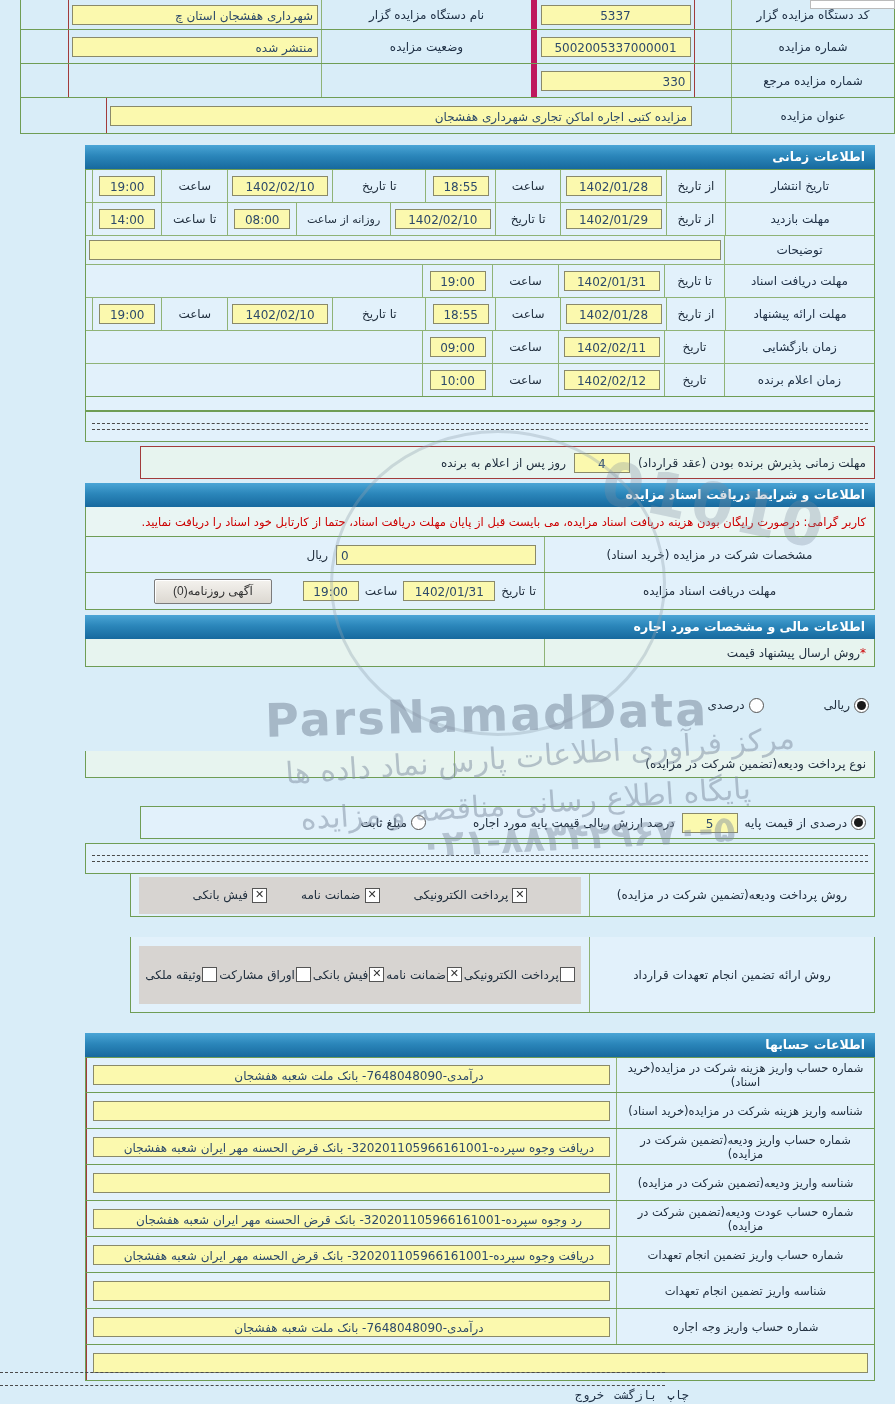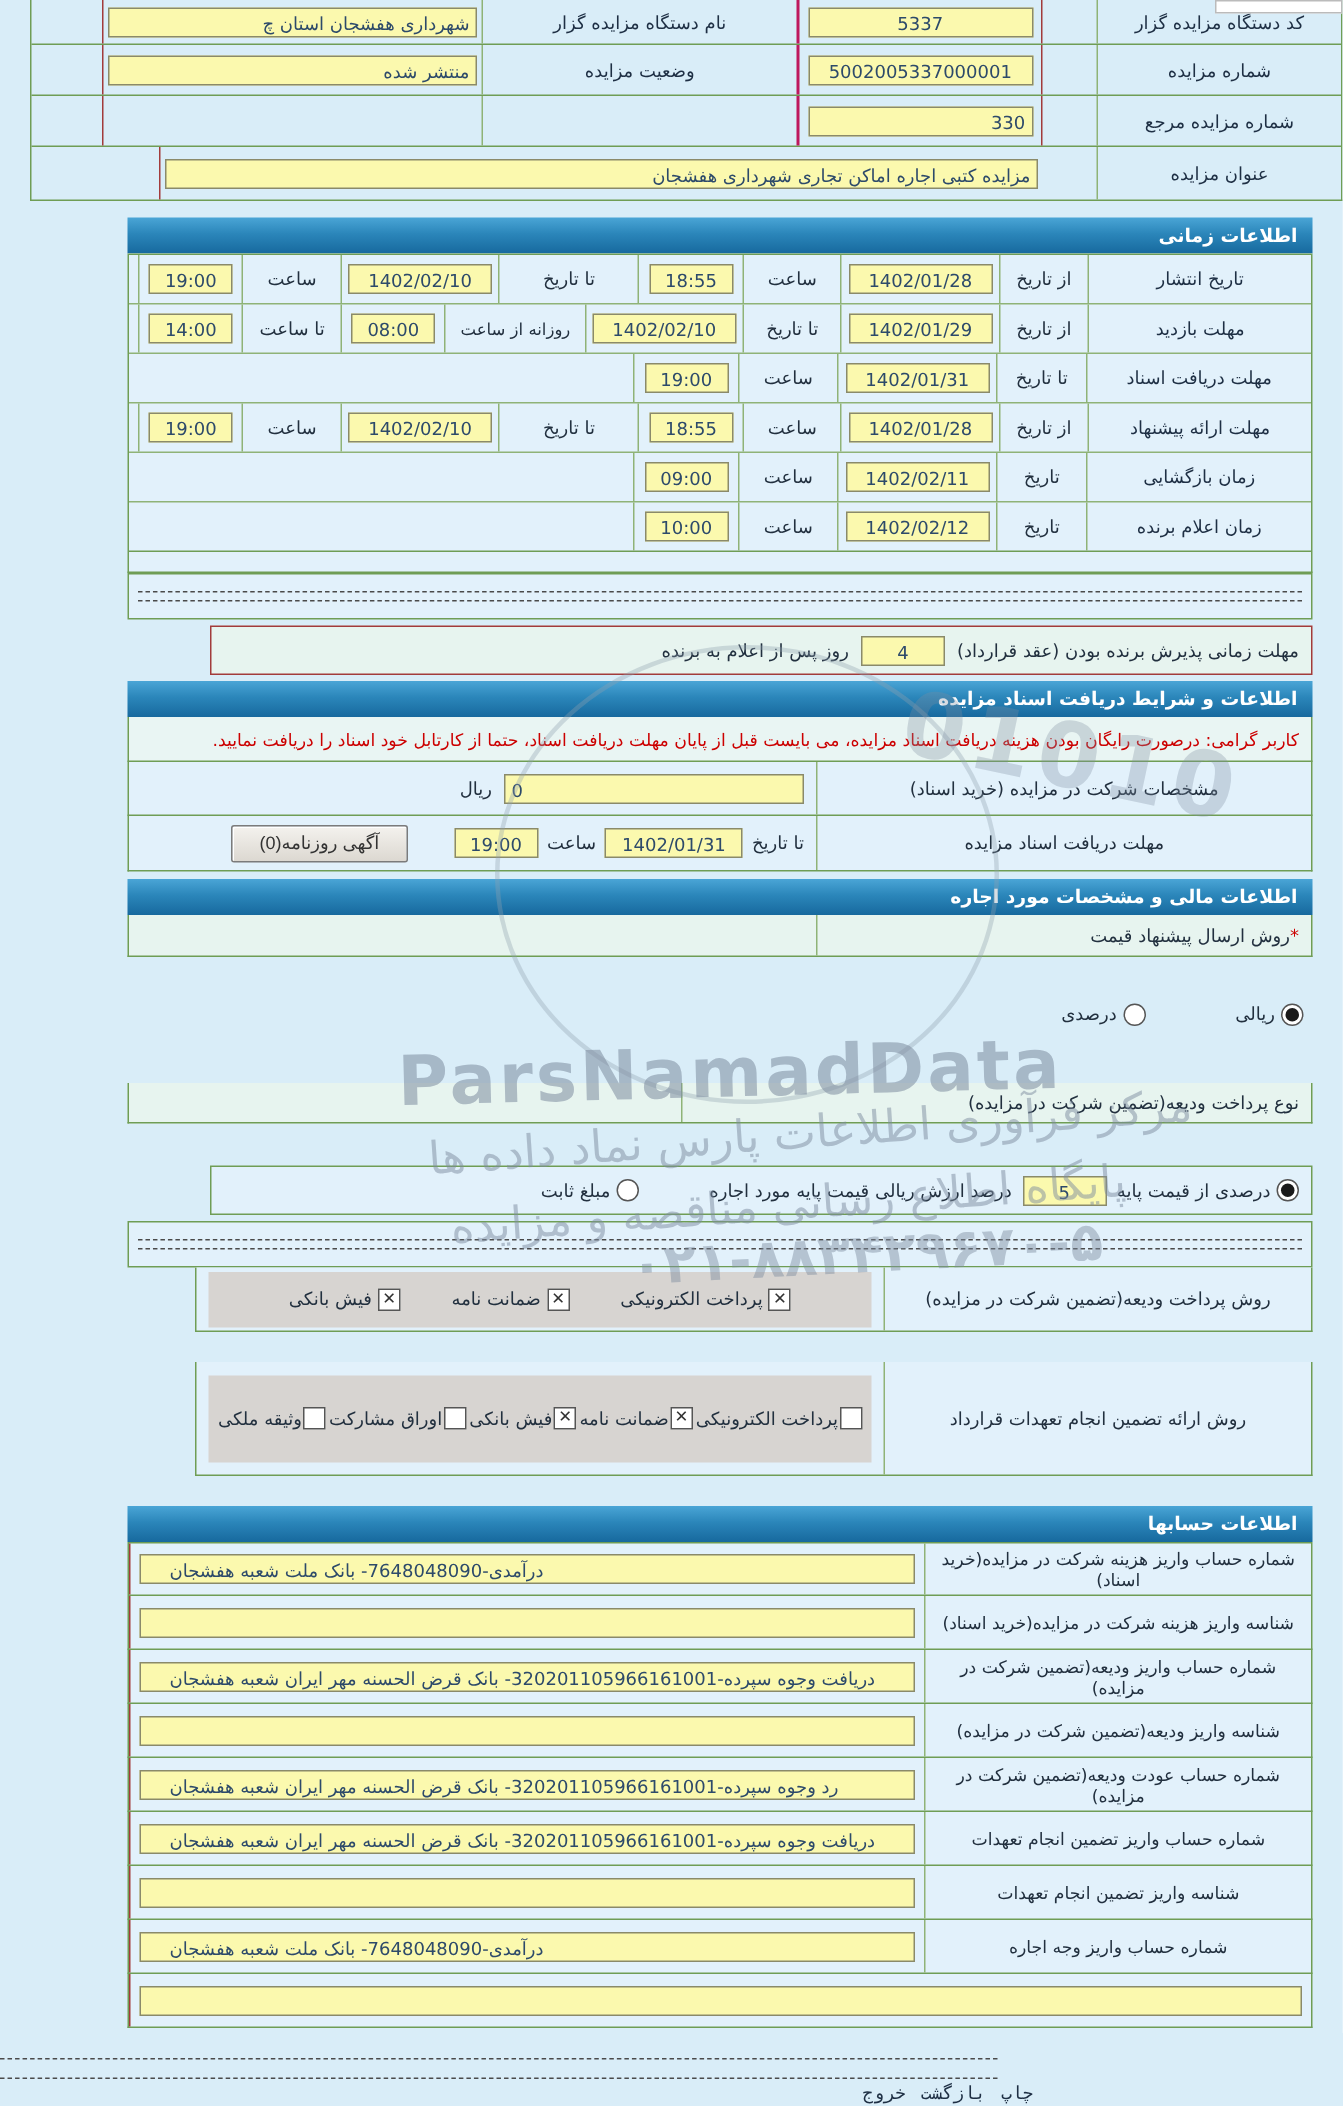--- a/index.html
+++ b/index.html
@@ -19,21 +19,21 @@
        padding:0 4px;}
   .inp.center{text-align:center;}
   .inp.left{text-align:left;direction:ltr;}
   .inp.right{text-align:right;}
 
   
   .toptable{width:875px;margin:0 0 0 20px;border:1px solid #6f9d55;border-top:none;box-sizing:border-box;}
   .toptable .row{border-top:1px solid #6f9d55;}
   .toptable .row:first-child{border-top:none;}
   .t-l1{width:163px;margin-left:36px;}
-  .t-v1{width:164px;border-left:2px solid #be185d;border-right:1px solid #a23b3b;}
+  .t-v1{width:164px;border-left:6px solid #be185d;border-right:1px solid #a23b3b;}
   .t-l2{width:210px;}
   .t-v2{width:253px;border-left:1px solid #a23b3b;}
   .t-wide{flex:1;border-left:1px solid #a23b3b;}
   .toptable .inp{width:100%;}
 
   
   .bar{height:24px;line-height:24px;width:790px;margin:0 20px 0 0;color:#fff;font-weight:bold;
        font-size:12.5px;padding-right:10px;box-sizing:border-box;
        background:linear-gradient(180deg,#4aa5d6 0%,#2b86ba 45%,#17699e 100%);}
 
@@ -80,21 +80,21 @@
 
   .optionpair{display:flex;align-items:center;gap:4px;font-size:12px;}
   .grayband{background:#d7d4d1;display:flex;align-items:center;}
 
   
   .acc-row{width:790px;margin:0 20px 0 0;border:1px solid #6f9d55;border-top:none;box-sizing:border-box;
            background:#e2f1fb;display:flex;height:36px;}
   .acc-lab{width:258px;display:flex;align-items:center;justify-content:center;text-align:center;
            border-left:1px solid #8fb377;font-size:11.5px;padding:0 4px;box-sizing:border-box;}
   .acc-val{flex:1;display:flex;align-items:center;padding:0 6px;border-left:1px solid #a23b3b;box-sizing:border-box;}
-  .acc-val .inp{width:100%;text-align:left;padding-left:19px;}
+  .acc-val .inp{width:100%;text-align:center;padding-left:19px;}
 
   
   .footer-dash{position:absolute;left:0;width:665px;border-top:1px dashed #4a4a4a;z-index:1;}
   .footer-links{position:absolute;top:1388px;left:575px;z-index:1;display:flex;gap:10px;
                 font-size:12px;color:#1e2f44;}
   .footer-links span{cursor:pointer;font-family:Liberation Mono, monospace;}
 
   .white-corner{position:absolute;top:0;left:810px;width:85px;height:9px;background:#fff;
                 border:1px solid #bbb;box-sizing:border-box;z-index:3;}
 
@@ -196,20 +196,26 @@
         <div class="cell w94" style="font-size:11px">روزانه از ساعت</div>
         <div class="cell w70">
             <div class="inp h-inp">08:00</div>
           </div>
         <div class="cell w66">تا ساعت</div>
         <div class="cell w70">
             <div class="inp h-inp">14:00</div>
           </div>
         <div class="cell filler"></div>
       </div>
+      <div class="row" style="height:28px">
+        <div class="cell lab w150">توضیحات</div>
+        <div class="cell filler" style="justify-content:flex-start">
+            <div class="inp right" style="width:100%"></div>
+          </div>
+      </div>
       <div class="row">
         <div class="cell lab w150">مهلت دریافت اسناد</div>
         <div class="cell w60">تا تاریخ</div>
         <div class="cell w106">
             <div class="inp d-inp">1402/01/31</div>
           </div>
         <div class="cell w66">ساعت</div>
         <div class="cell w70">
             <div class="inp h-inp">19:00</div>
           </div>

